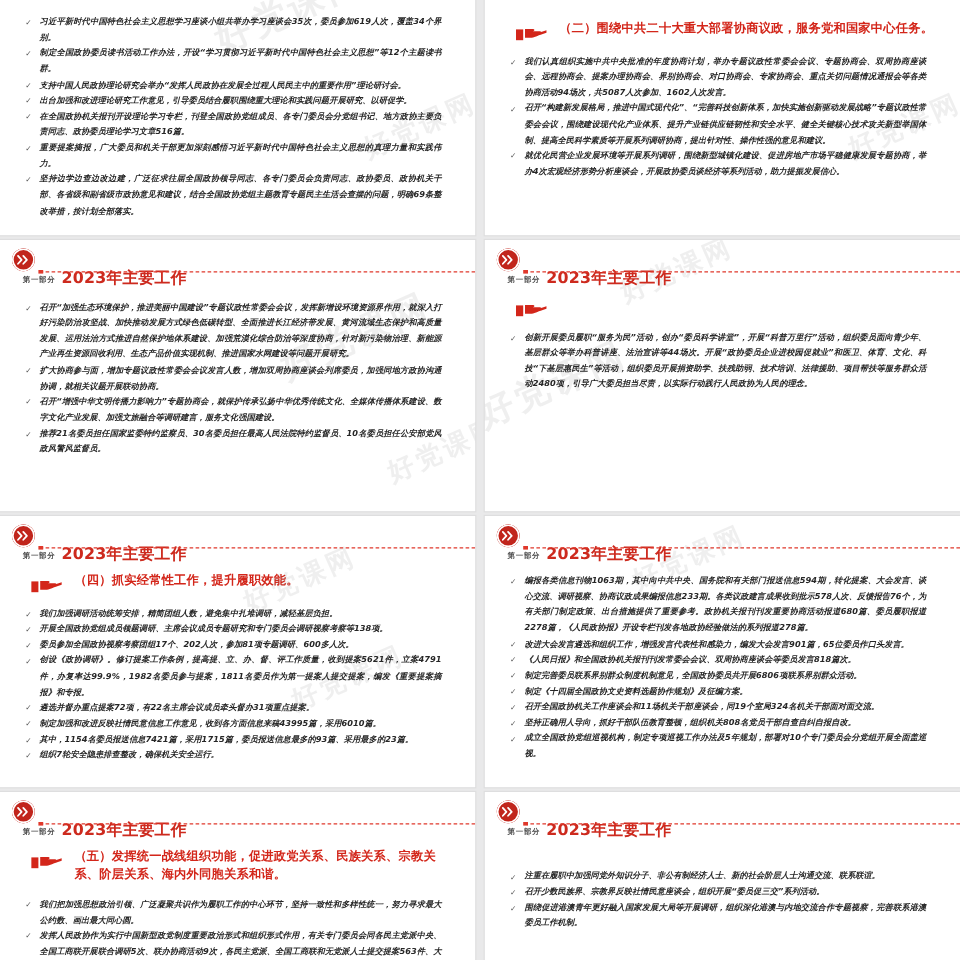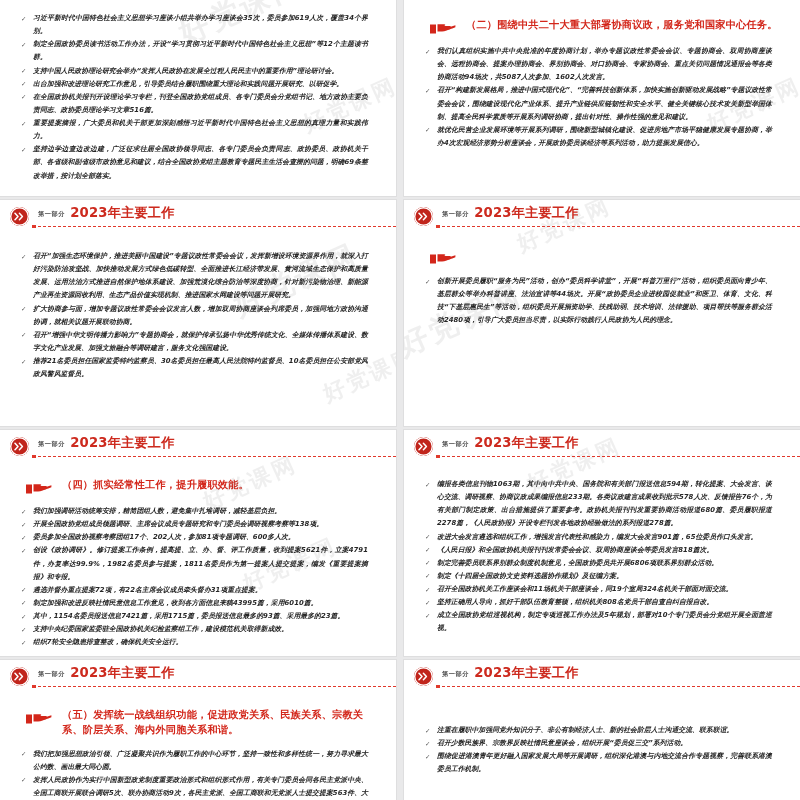--- a/index.html
+++ b/index.html
@@ -30,20 +30,21 @@
 
   .inner { position: relative; width: 100%; height: 100%; }
 
   
   .hdr {
     position: relative;
     height: 34px;
     padding: 6px 10px 0 10px;
     display: flex;
     align-items: flex-start;
+    flex-direction: column;
   }
   .chev {
     width: 19px; height: 19px; border-radius: 50%;
     background: #c1251c;
     display: flex; align-items: center; justify-content: center;
     flex: 0 0 auto;
     margin-top: 1px;
     box-shadow: inset 0 0 0 1.4px #ffffff, inset 0 0 0 2.6px #c1251c;
   }
   .chev svg { display:block; }
@@ -277,21 +278,20 @@
         <span class="sec-title">（四）抓实经常性工作，提升履职效能。</span>
       </div>
       <ul class="bullets tight">
         <li>我们加强调研活动统筹安排，精简团组人数，避免集中扎堆调研，减轻基层负担。</li>
         <li>开展全国政协党组成员领题调研、主席会议成员专题研究和专门委员会调研视察考察等138项。</li>
         <li>委员参加全国政协视察考察团组17个、202人次，参加81项专题调研、600多人次。</li>
         <li>创设《政协调研》。修订提案工作条例，提高提、立、办、督、评工作质量，收到提案5621件，立案4791件，办复率达99.9%，1982名委员参与提案，1811名委员作为第一提案人提交提案，编发《重要提案摘报》和专报。</li>
         <li>遴选并督办重点提案72项，有22名主席会议成员牵头督办31项重点提案。</li>
         <li>制定加强和改进反映社情民意信息工作意见，收到各方面信息来稿43995篇，采用6010篇。</li>
         <li>其中，1154名委员报送信息7421篇，采用1715篇，委员报送信息最多的93篇、采用最多的23篇。</li>
-        <li>支持中央纪委国家监委驻全国政协机关纪检监察组工作，建设模范机关取得新成效。</li>
         <li>组织7轮安全隐患排查整改，确保机关安全运行。</li>
       </ul>
     </div>
   </div>
 
   <div class="slide">
     <div class="inner">
       <div class="wm wm1 s" style="left:120px;top:20px">好党课网</div>
       <div class="hdr">
         <span class="chev">

